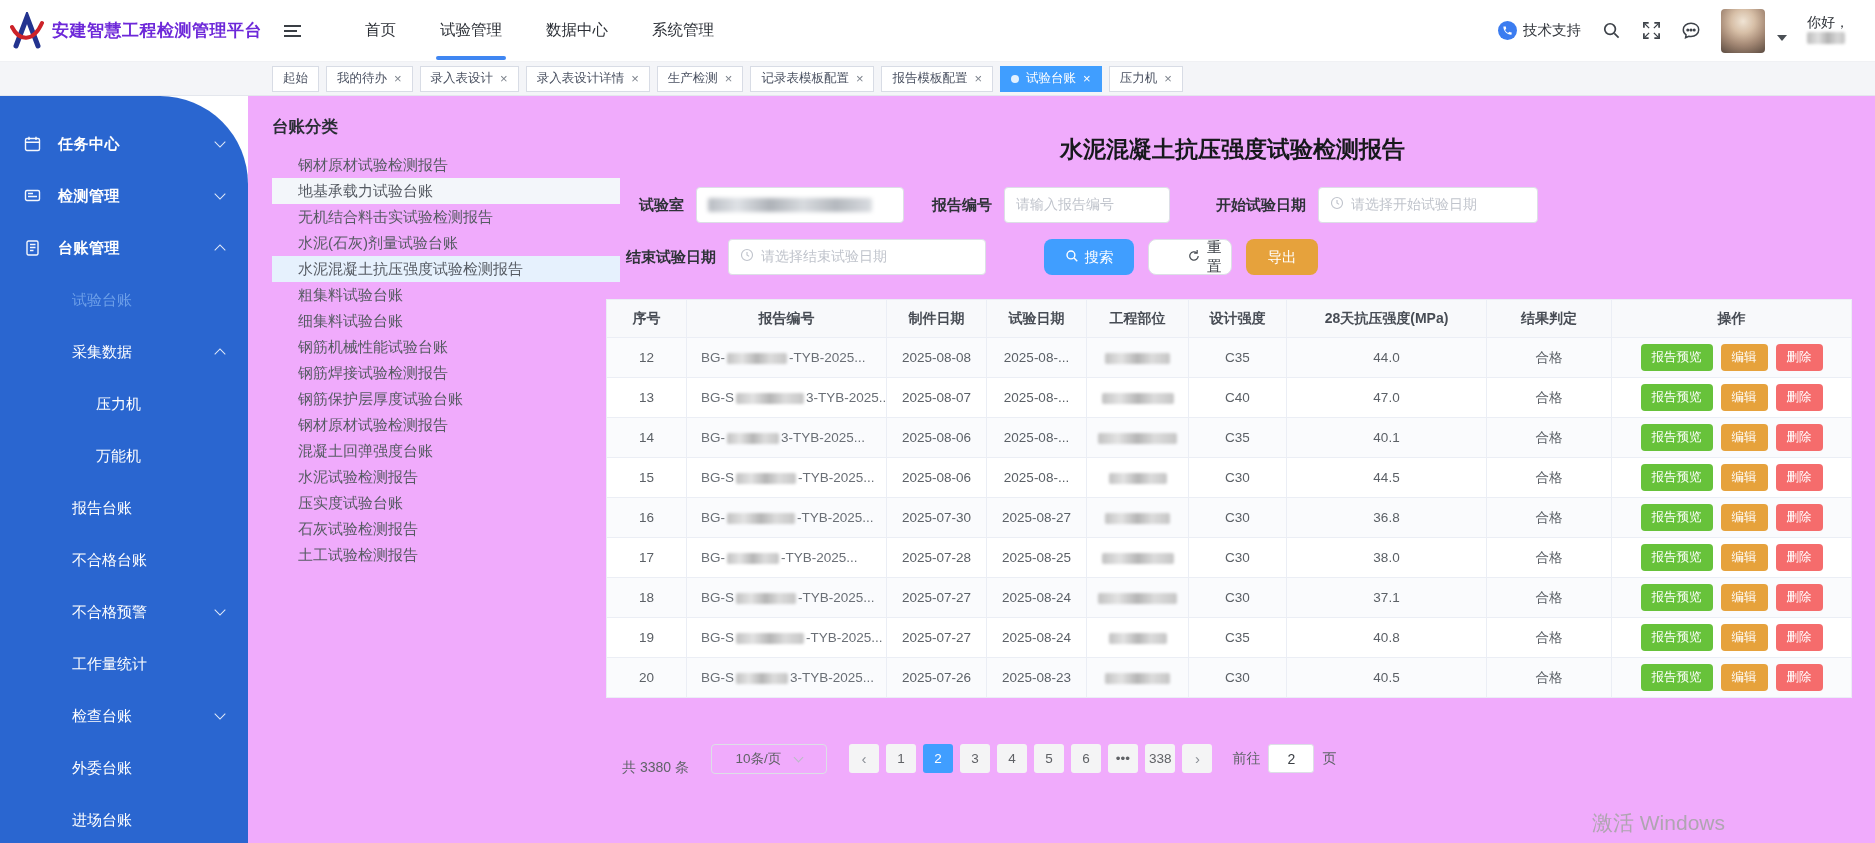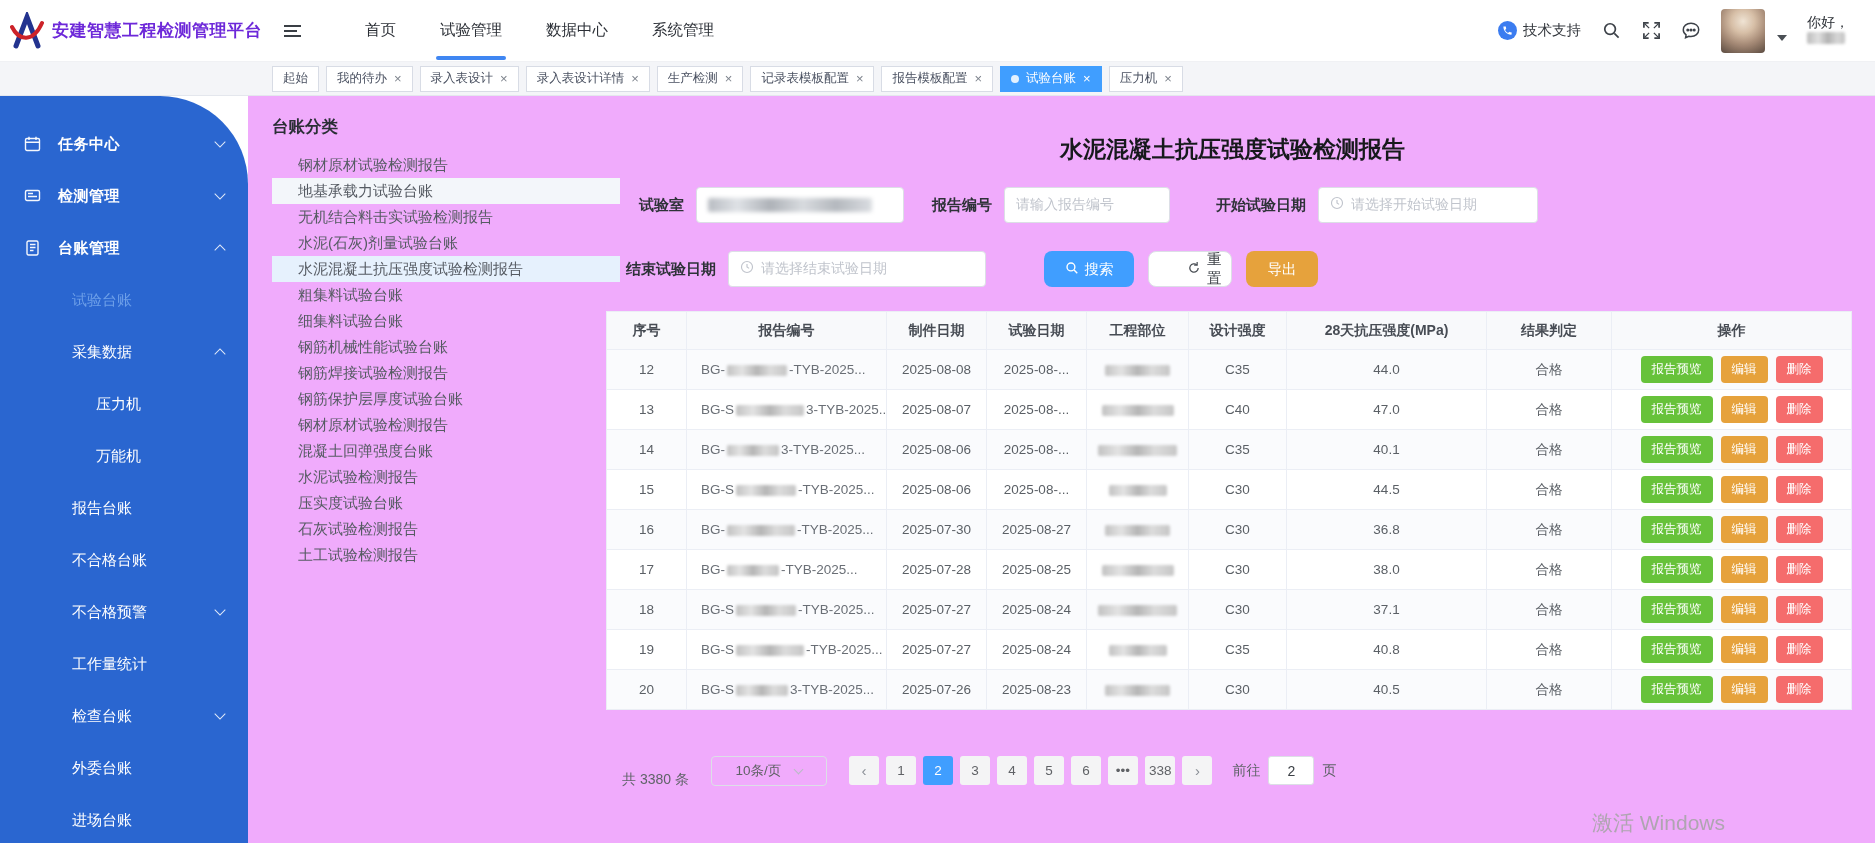--- a/index.html
+++ b/index.html
@@ -65,21 +65,21 @@
   .cat-panel { position:absolute; left:24px; top:20px; width:348px; }
   .cat-title { font-size:16.5px; font-weight:bold; color:#2b2f36; margin-bottom:14px; }
   .cat-item { font-size:15px; color:#565b63; height:26px; line-height:26px;
     padding-left:26px; cursor:pointer; white-space:nowrap; }
   .cat-item.hover { background:#f3f6fa; }
   .cat-item.selected { background:#e6f1fd; }
 
   .main { position:absolute; left:358px; right:16px; top:0; bottom:0; }
   .main-title { text-align:center; font-size:23px; font-weight:bold; color:#17191c; margin-top:38px; }
 
-  .filter { margin-top:22px; display:flex; flex-direction:column; gap:28px; }
+  .filter { margin-top:22px; display:flex; flex-direction:column; gap:16px; }
   .frow { display:flex; align-items:center; }
   .flabel { font-size:15px; font-weight:bold; color:#2e3238; width:110px; text-align:right; margin-right:12px; white-space:nowrap; }
   .finput { height:36px; border:1px solid #dcdfe6; border-radius:4px; background:#fff;
     display:flex; align-items:center; padding:0 11px; gap:7px; }
   .placeholder { font-size:14px; color:#c0c4cc; white-space:nowrap; }
   .w-lab { width:208px; } .w-rep { width:166px;text-align:right; } .w-date { width:220px; }
   .val-blur { display:inline-block; width:164px; height:14px; border-radius:2px;
     background:linear-gradient(90deg,#b8bcc2,#dfe2e6 18%,#aeb2b8 38%,#d8dbdf 58%,#b4b8be 78%,#dadde1);
     filter:blur(2px); }
   .gap28 { width:28px; } .gap46 { width:46px; }

